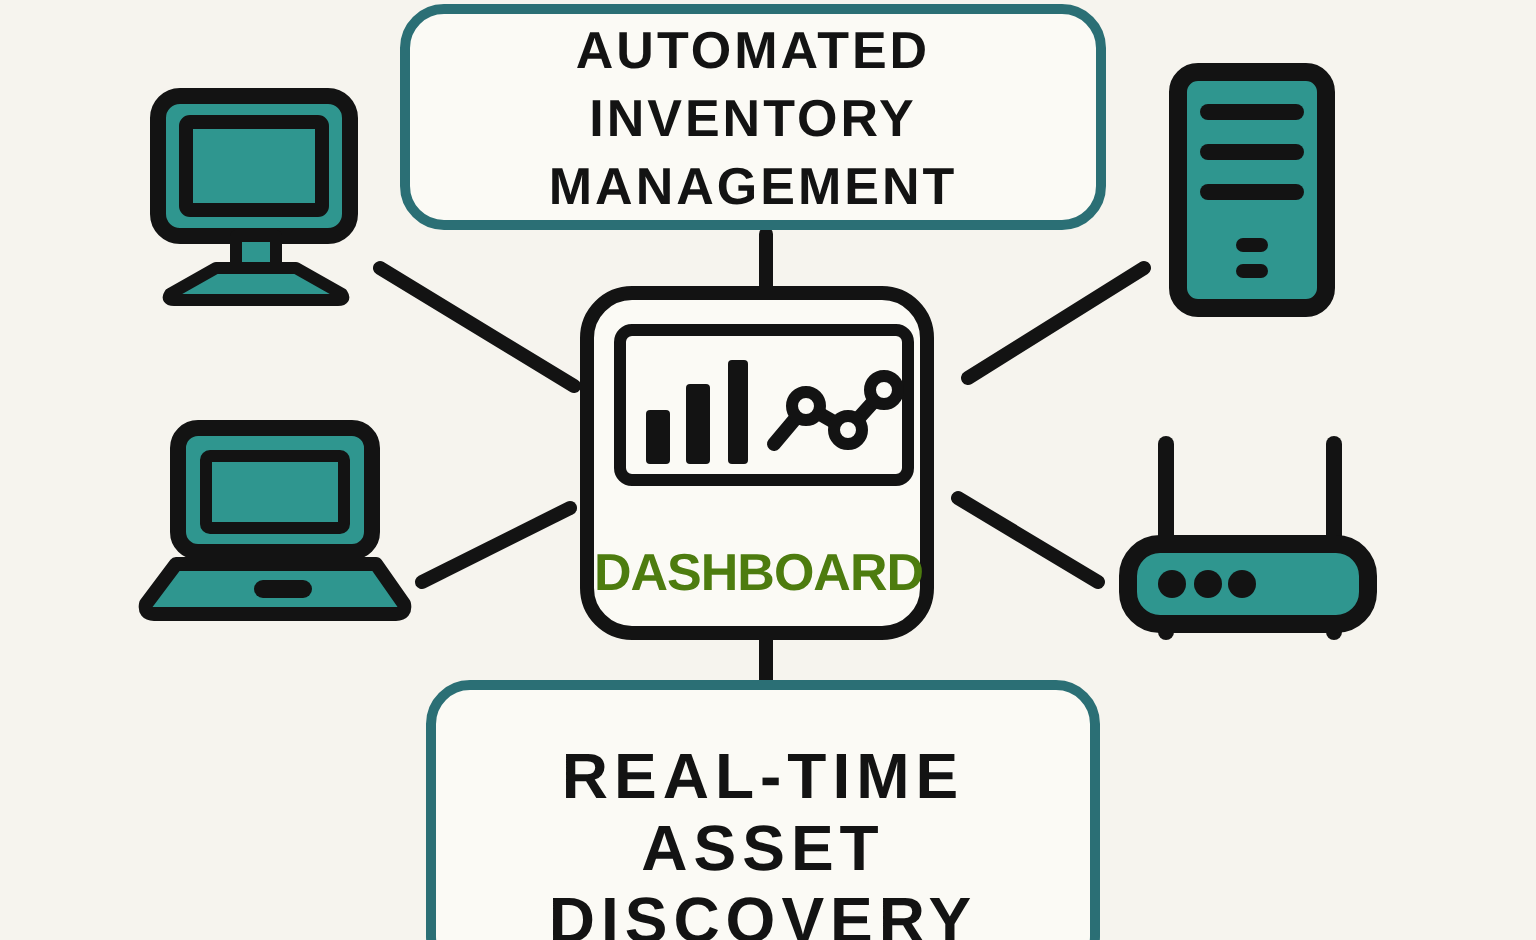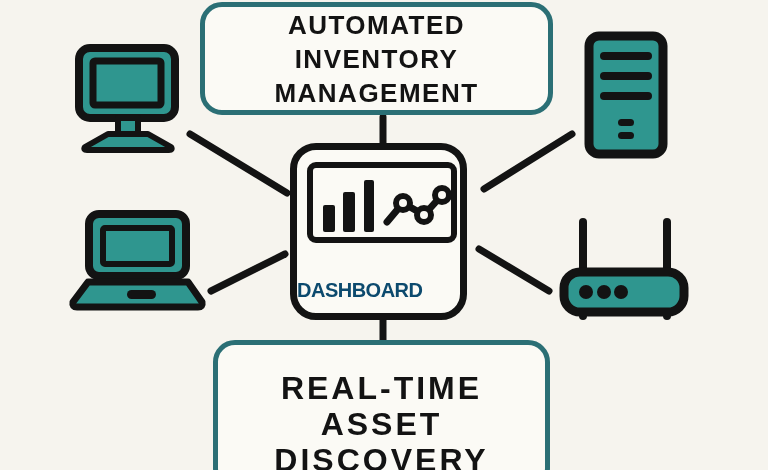--- a/index.html
+++ b/index.html
@@ -21,21 +21,21 @@
   .bottom-box{left:213px;top:340px;width:337px;height:150px;align-items:flex-start;}
   .bottom-box .box-text{font-size:32px;line-height:36px;letter-spacing:3px;padding-top:25px;}
   .dashboard{
     position:absolute;box-sizing:border-box;
     left:290px;top:143px;width:177px;height:177px;
     background:#fbfaf5;border:7px solid #131313;border-radius:26px;
   }
   .dashboard-screen{position:absolute;left:10px;top:12px;}
   .dashboard-label{
     position:absolute;left:0;right:0;bottom:11px;text-align:left;
-    font-weight:700;font-size:20px;letter-spacing:-0.5px;color:#0c4a6e;
+    font-weight:700;font-size:26px;letter-spacing:-0.5px;color:#4d7c0f;
   }
   .icon{position:absolute;}
 </style>
 </head>
 <body>
 
 <div class="canvas">
 
   <svg class="layer" width="768" height="470" viewBox="0 0 768 470">
     <g stroke="#131313" stroke-width="7" stroke-linecap="round">

